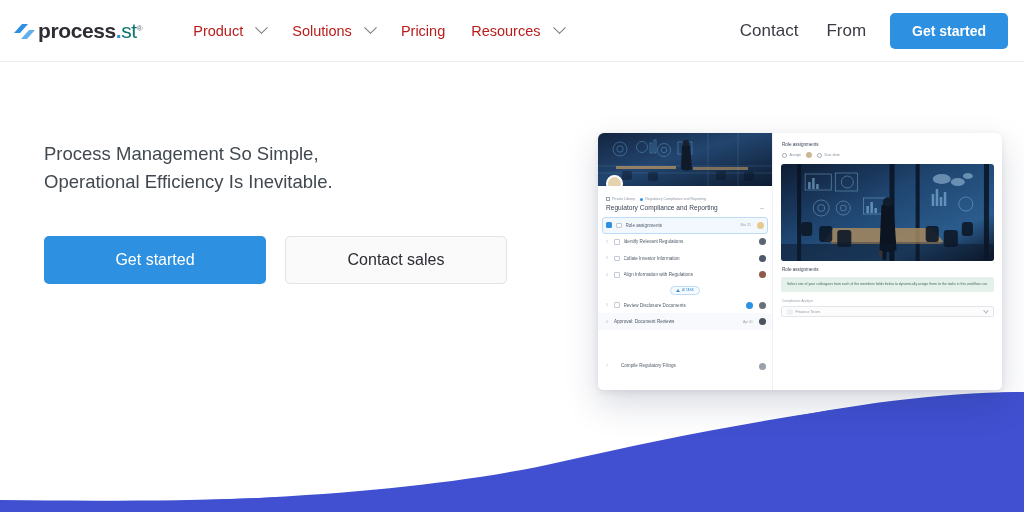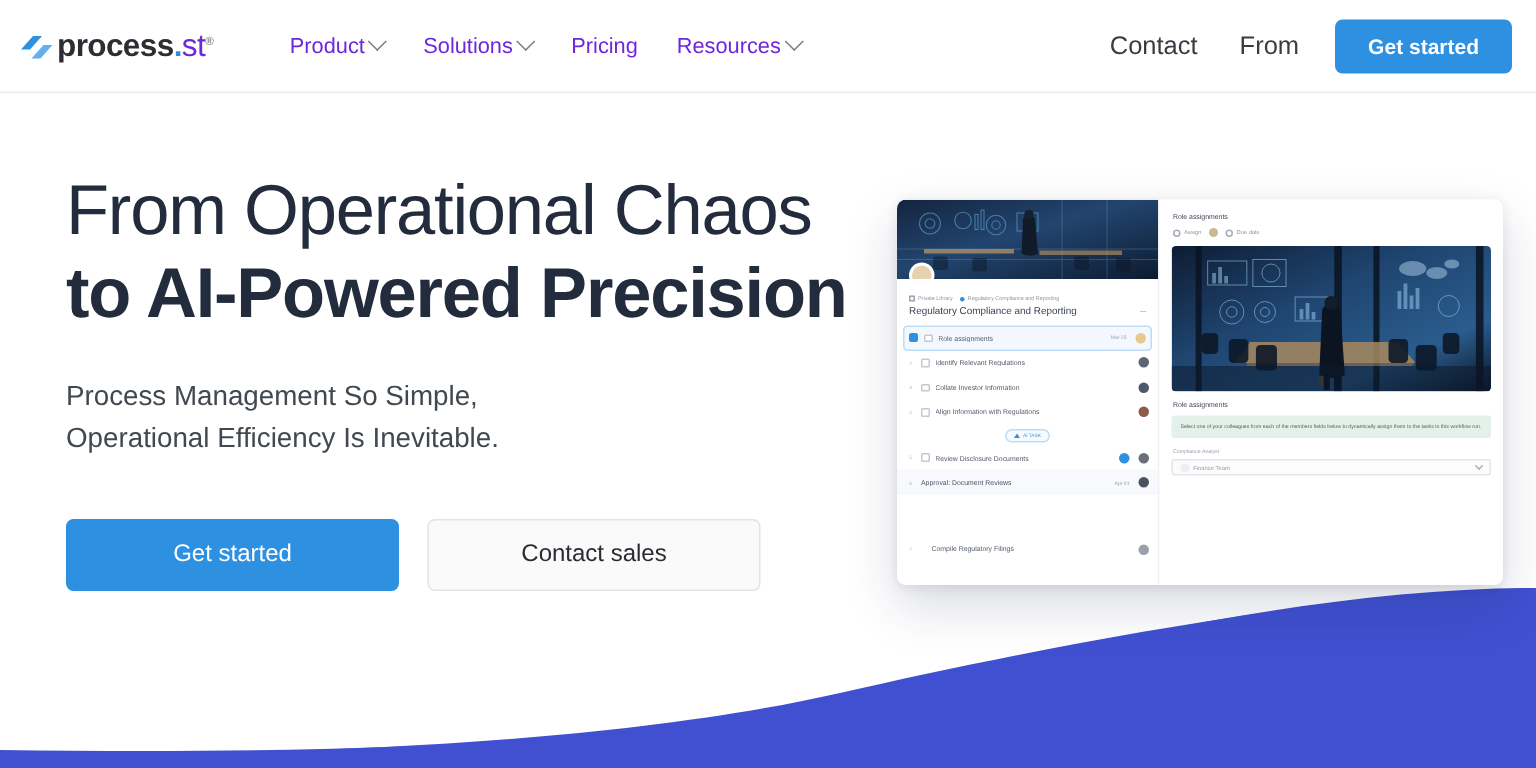--- a/index.html
+++ b/index.html
@@ -17,27 +17,27 @@
   
   .header {
     position: absolute; left:0; top:0; width:1024px; height:62px;
     background:#ffffff; border-bottom:1px solid #ededf0;
     display:flex; align-items:center; z-index:30;
   }
   .logo { display:flex; align-items:center; margin-left:12px; }
   .logo-mark { width:26px; height:22px; position:relative; flex:none; }
   .logo-text { font-size:21px; font-weight:700; color:#2d2d33; letter-spacing:-0.4px; display:flex; align-items:baseline;}
   .logo-text .dot { color:#2d8fe0; font-weight:700; }
-  .logo-text .st { color:#6d28d9; font-weight:400;text-align:right; }
+  .logo-text .st { color:#0f766e; font-weight:400;text-align:right; }
   .logo-text .reg { font-size:8px; color:#8a8a92; position:relative; top:-7px; }
 
   .nav { display:flex; align-items:center; margin-left:38px; gap:0; }
   .nav-item {
-    display:flex; align-items:center; gap:4px;
-    font-size:14.5px; color:#6d28d9; padding:6px 13px; cursor:pointer; white-space:nowrap;
+    display:flex; align-items:center; gap:14px;
+    font-size:14.5px; color:#b91c1c; padding:6px 13px; cursor:pointer; white-space:nowrap;
   }
   .chev { width:9px; height:9px; border-right:1.6px solid #7b7b85; border-bottom:1.6px solid #7b7b85;
           transform: rotate(45deg) translate(-2px,-2px); display:inline-block; }
   .nav-right { margin-left:auto; display:flex; align-items:center; gap:0; margin-right:16px; }
   .nav-link { font-size:17px; color:#3b3b44; padding:6px 14px; cursor:pointer; white-space:nowrap;}
   .btn-primary-sm {
     background:#2d90e0; color:#fff; font-size:14px; font-weight:600;
     padding:10px 22px; border-radius:5px; border:none; cursor:pointer; margin-left:10px;
     white-space:nowrap;
   }
@@ -169,24 +169,20 @@
     </nav>
 
     <div class="nav-right">
       <div class="nav-link">Contact</div>
       <div class="nav-link">From</div>
       <button class="btn-primary-sm">Get started</button>
     </div>
   </div>
 
   <div class="hero-left">
-    <h1 class="h1">
-      <span class="l1">From Operational Chaos</span>
-      <span class="l2">to AI-Powered Precision</span>
-    </h1>
     <div class="sub">
       <div>Process Management So Simple,</div>
       <div>Operational Efficiency Is Inevitable.</div>
     </div>
     <div class="cta-row">
       <button class="btn-get">Get started</button>
       <button class="btn-contact">Contact sales</button>
     </div>
   </div>
 

